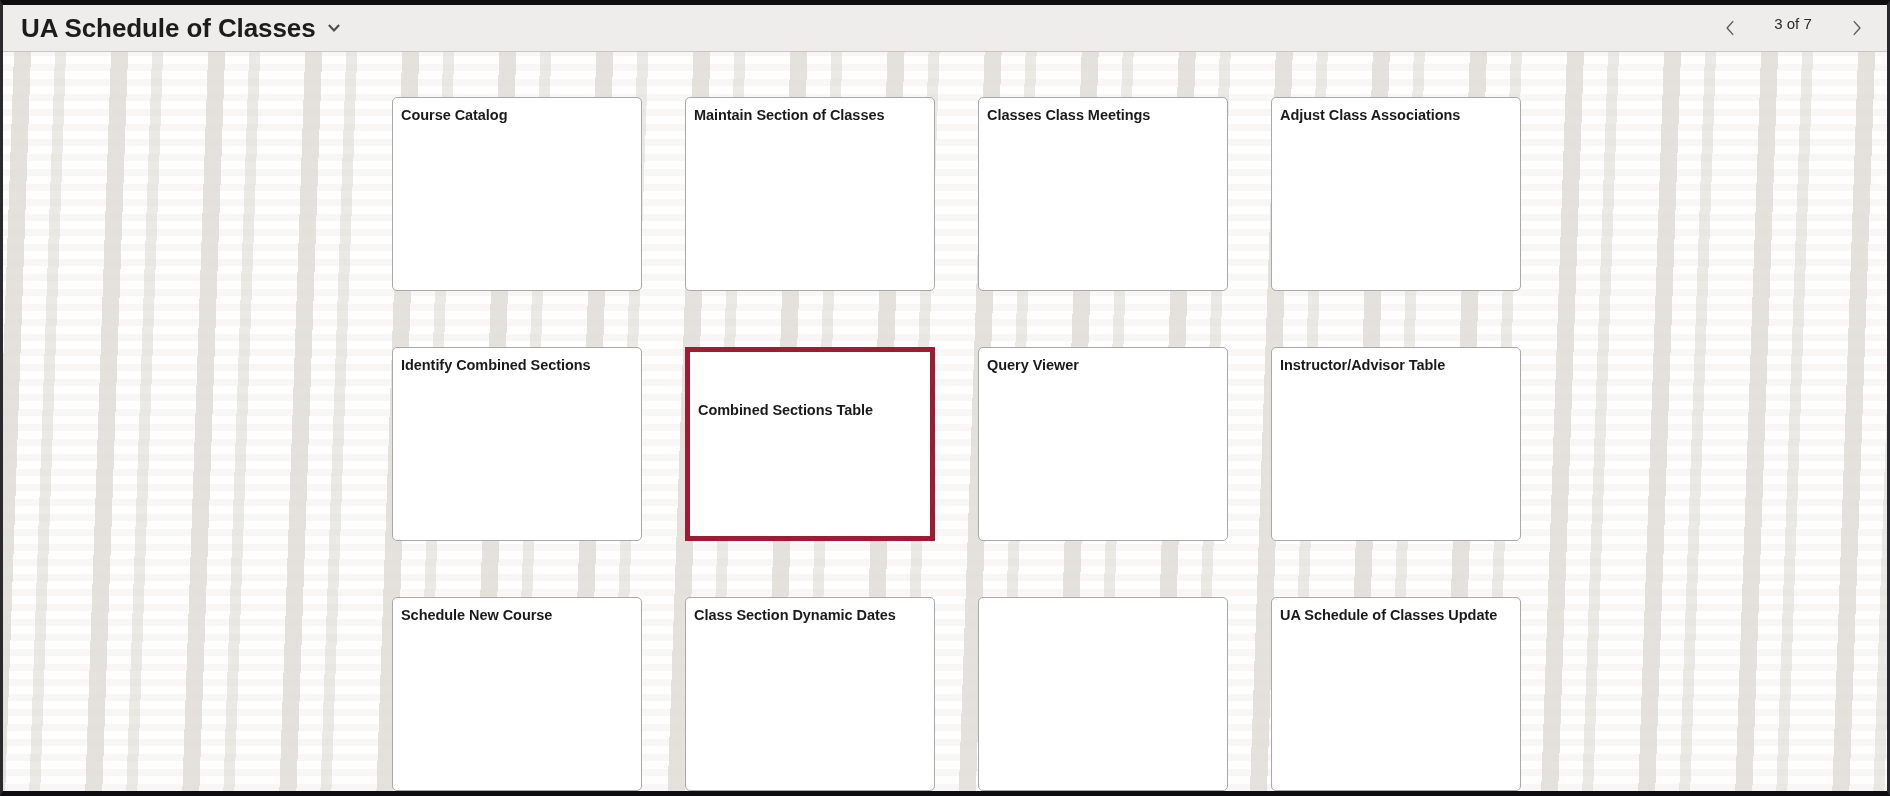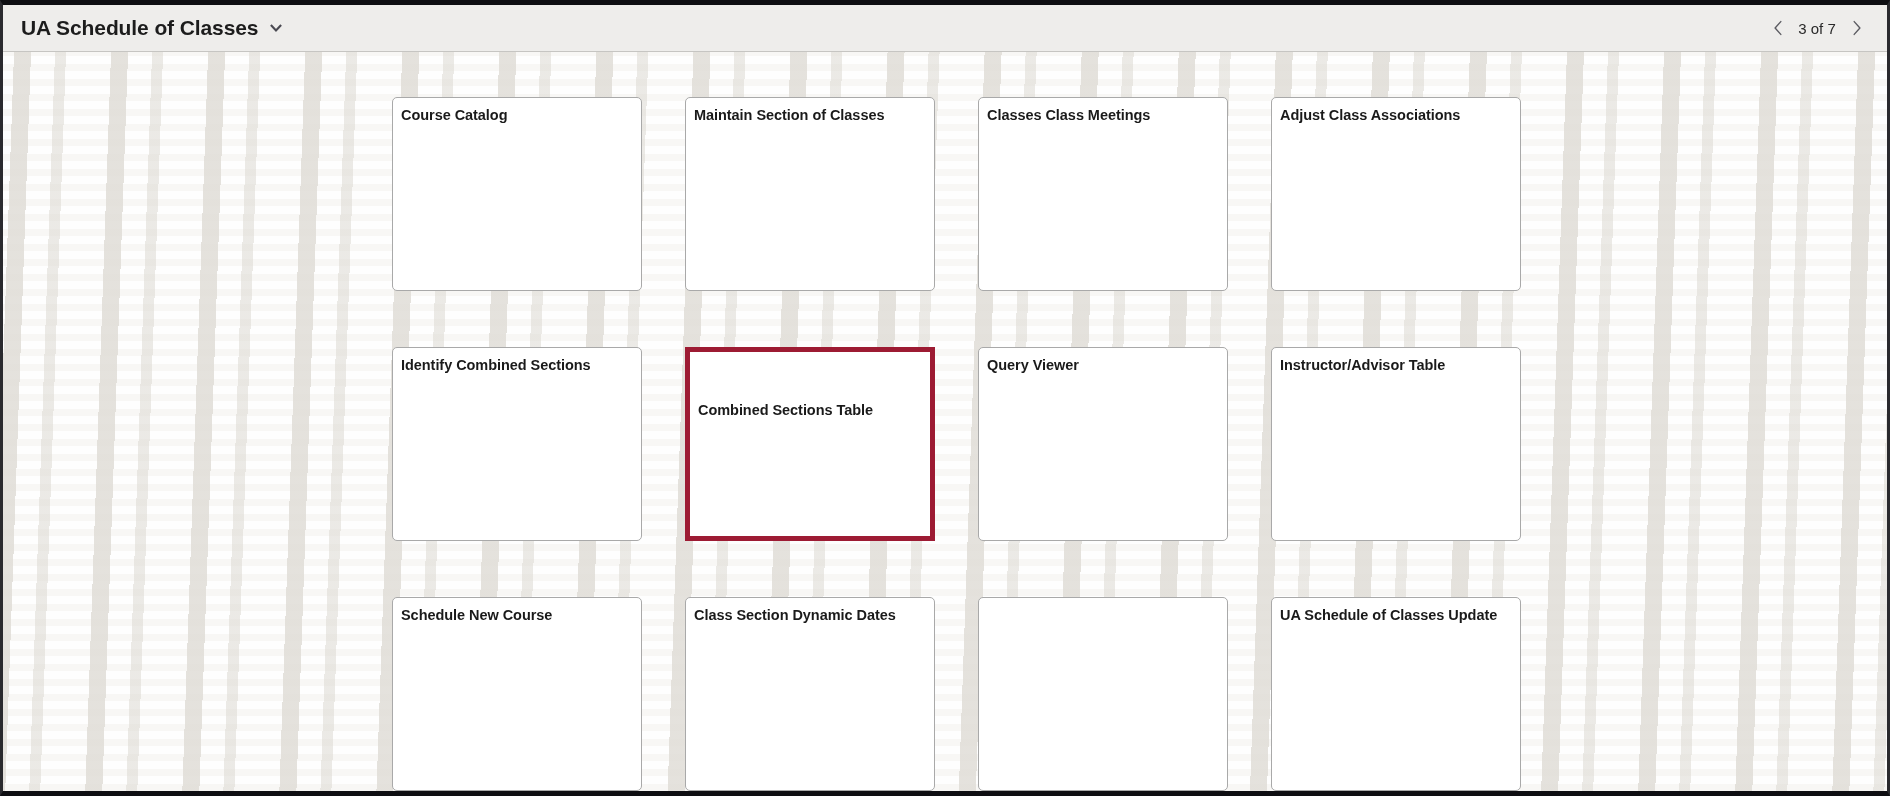--- a/index.html
+++ b/index.html
@@ -44,39 +44,38 @@
     justify-content: space-between;
     padding: 0 14px 0 18px;
     box-sizing: border-box;
   }
   .header-left {
     display: flex;
     align-items: center;
     gap: 9px;
   }
   .page-title {
-    font-size: 21px;
+    font-size: 26px;
     font-weight: bold;
     color: #1c1c1c;
     letter-spacing: -0.1px;
     white-space: nowrap;
   }
   .title-chevron {
     display: inline-flex;
     align-items: center;
     justify-content: center;
     width: 18px;
     height: 18px;
     color: #4a4a52;
     cursor: pointer;
   }
   .header-right {
     display: flex;
-    align-items: center;
-    gap: 0;
+    gap: 24px;
     padding-right: 4px;
   }
   .pager-arrow {
     display: inline-flex;
     align-items: center;
     justify-content: center;
     width: 26px;
     height: 26px;
     color: #5b5b61;
     cursor: pointer;

